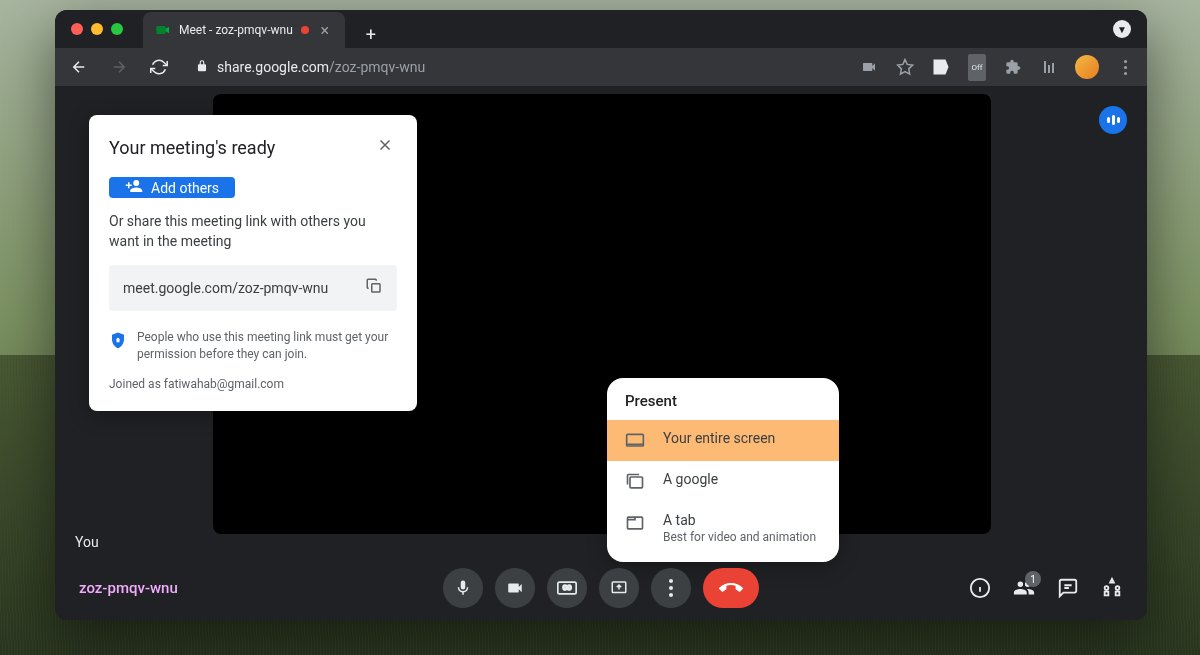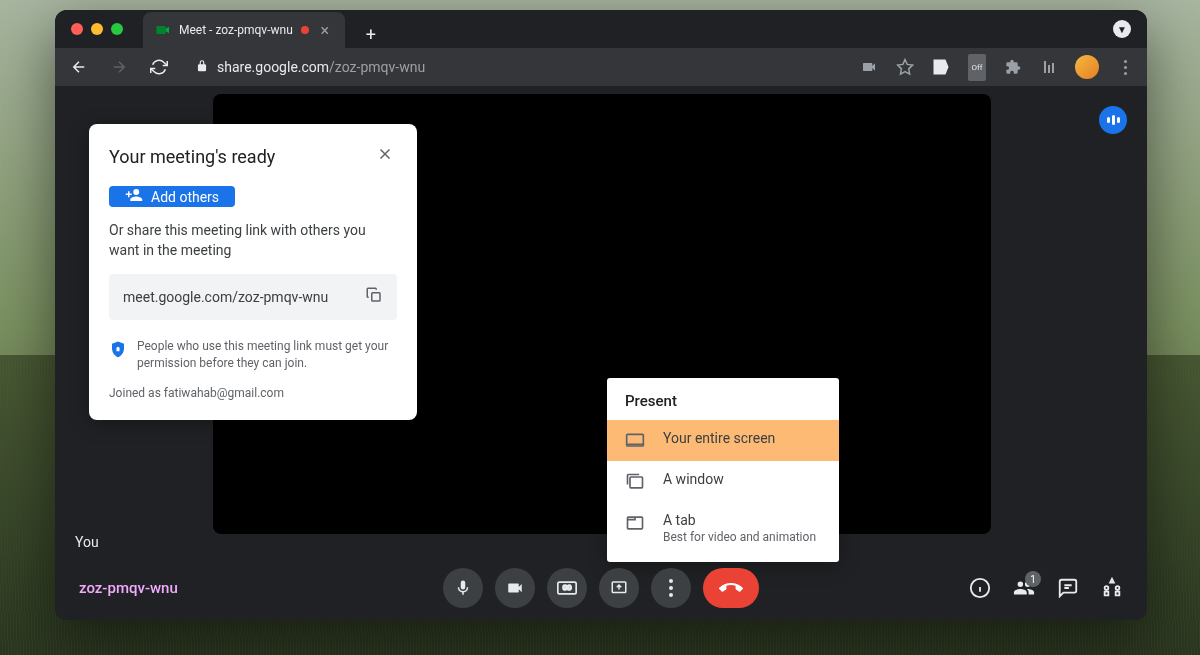--- a/index.html
+++ b/index.html
@@ -42,34 +42,34 @@
 .menu-dots span{width:3px;height:3px;background:#9aa0a6;border-radius:50%}
 .meet-content{position:relative;height:534px;background:#202124}
 .video-area{position:absolute;top:8px;left:158px;width:778px;height:440px;background:#000;border-radius:8px}
 .audio-indicator{position:absolute;top:20px;right:20px;width:28px;height:28px;border-radius:50%;background:#1a73e8;display:flex;align-items:center;justify-content:center}
 .audio-bars{display:flex;gap:2px;align-items:center}
 .audio-bars span{width:3px;background:#fff;border-radius:2px}
 .audio-bars span:nth-child(1){height:6px}
 .audio-bars span:nth-child(2){height:10px}
 .audio-bars span:nth-child(3){height:6px}
 .you-label{position:absolute;bottom:70px;left:20px;color:#e8eaed;font-size:14px}
-.ready-panel{position:absolute;top:38px;left:34px;width:328px;background:#fff;border-radius:8px;box-shadow:0 4px 20px rgba(0,0,0,0.3);padding:20px}
+.ready-panel{position:absolute;top:29px;left:34px;width:328px;background:#fff;border-radius:8px;box-shadow:0 4px 20px rgba(0,0,0,0.3);padding:20px}
 .ready-header{display:flex;align-items:center;justify-content:space-between;margin-bottom:18px}
 .ready-title{font-size:18px;color:#202124;font-weight:400}
 .ready-close{color:#5f6368;font-size:20px;cursor:pointer;width:24px;text-align:center}
 .add-others-btn{background:#1a73e8;color:#fff;border:none;border-radius:4px;padding:0 16px;font-size:14px;display:flex;align-items:center;gap:8px;cursor:pointer;margin-bottom:14px}
 .share-text{color:#3c4043;font-size:14px;line-height:1.4;margin-bottom:14px}
 .link-box{background:#f1f3f4;border-radius:4px;padding:12px 14px;display:flex;align-items:center;justify-content:space-between;margin-bottom:18px}
 .link-text{color:#3c4043;font-size:14px}
 .copy-icon{color:#5f6368;cursor:pointer}
 .permission-row{display:flex;gap:10px;align-items:flex-start;margin-bottom:14px}
 .shield-icon{width:18px;height:18px;flex-shrink:0;margin-top:2px}
 .permission-text{color:#5f6368;font-size:12px;line-height:1.4}
 .joined-as{color:#5f6368;font-size:12px}
-.present-menu{position:absolute;top:292px;left:552px;width:232px;background:#fff;border-radius:3px;box-shadow:0 4px 20px rgba(0,0,0,0.3);padding-bottom:8px}
+.present-menu{position:absolute;top:292px;left:552px;width:232px;background:#fff;border-radius:16px;box-shadow:0 4px 20px rgba(0,0,0,0.3);padding-bottom:8px}
 .present-title{font-size:15px;font-weight:500;color:#202124;padding:14px 18px 10px}
 .present-item{display:flex;align-items:flex-start;gap:18px;padding:10px 18px;cursor:pointer}
 .present-item:hover,.present-item.hover{background:#fdba74}
 .present-icon{width:20px;height:20px;flex-shrink:0;color:#5f6368;margin-top:1px}
 .present-label{font-size:14px;color:#3c4043}
 .present-sub{font-size:12px;color:#5f6368;margin-top:2px}
 .bottom-bar{position:absolute;bottom:0;left:0;right:0;height:64px;display:flex;align-items:center;padding:0 24px}
 .meeting-code{color:#f0abfc;font-size:15px;font-weight:500}
 .center-controls{position:absolute;left:50%;transform:translateX(-50%);display:flex;gap:12px}
 .ctrl-btn{width:40px;height:40px;border-radius:50%;background:#3c4043;display:flex;align-items:center;justify-content:center;cursor:pointer;color:#bef264}
@@ -246,21 +246,21 @@
           </div>
     </div>
     <div class="present-item">
       <span class="present-icon">
         <svg width="20" height="20" viewBox="0 0 24 24" fill="none" stroke="#5f6368" stroke-width="2">
               <rect x="6" y="6" width="15" height="13" rx="1"></rect>
               <path d="M3 15V4a1 1 0 011-1h13"></path>
             </svg>
       </span>
       <div>
-            <div class="present-label">A window</div>
+            <div class="present-label">A google</div>
           </div>
     </div>
     <div class="present-item">
       <span class="present-icon">
         <svg width="20" height="20" viewBox="0 0 24 24" fill="none" stroke="#5f6368" stroke-width="2">
               <rect x="3" y="5" width="18" height="14" rx="1"></rect>
               <path d="M3 8h9v-3"></path>
             </svg>
       </span>
       <div>

